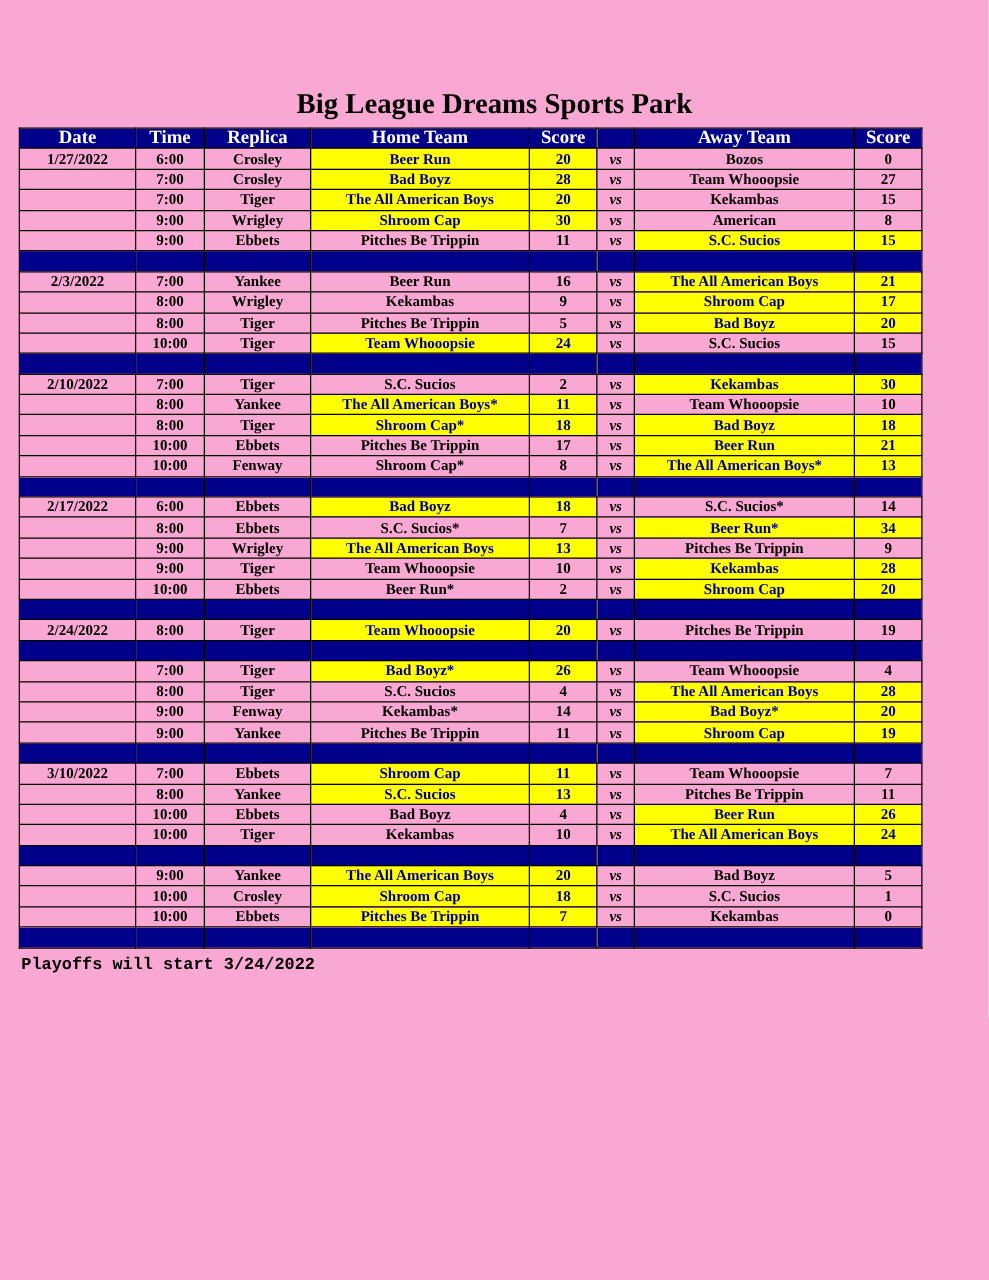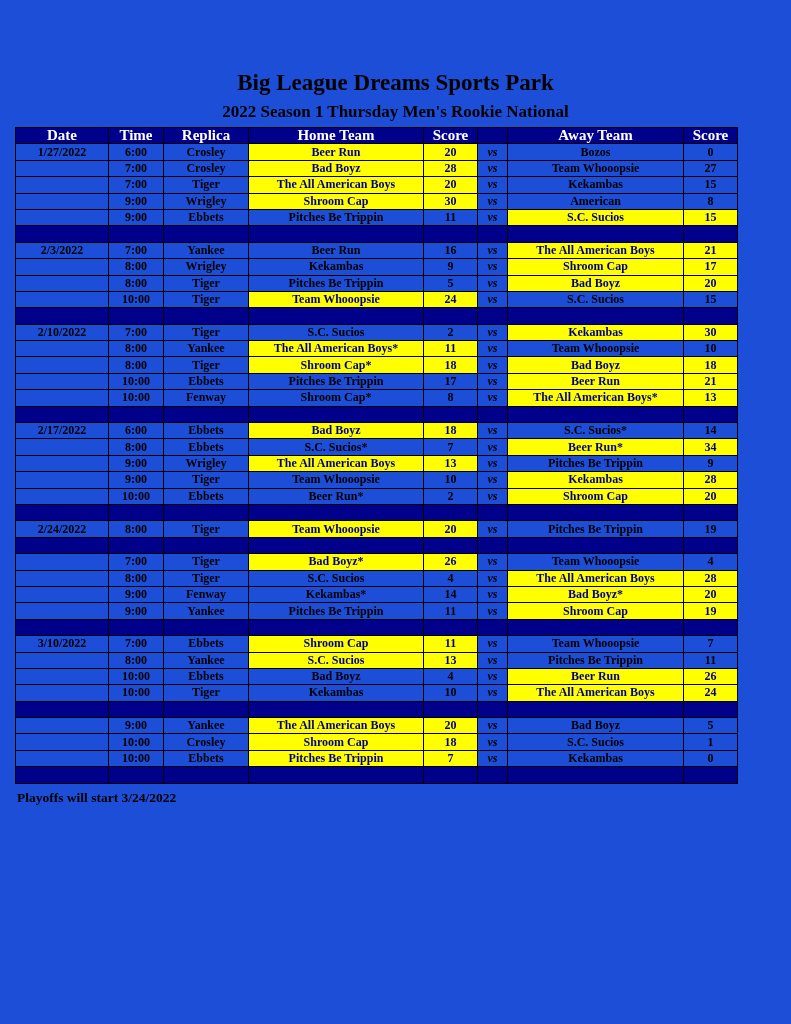--- a/index.html
+++ b/index.html
@@ -8,21 +8,21 @@
     background: #ffffff;
     width: 791px;
     font-family: "Liberation Serif", serif;
     color: #000;
   }
   .page {
     width: 791px;
     height: 1024px;
     position: relative;
     overflow: hidden;
-    background: #1d4ed8;
+    background: #f9a8d4;
   }
   .title {
     margin: 0;
     padding-top: 70px;
     text-align: center;
     font-size: 23px;
     line-height: 26px;
     font-weight: bold;
   }
   .subtitle {
@@ -72,28 +72,28 @@
     font-style: italic;
   }
   tr.sep td {
     background: var(--navy);
   }
   .footer {
     margin: 6px 0 0 17px;
     font-size: 13.5px;
     font-weight: bold;
     text-align: left;
+    font-family: Liberation Mono, monospace;
   }
 </style>
 </head>
 <body>
 
 <div class="page">
   <h1 class="title">Big League Dreams Sports Park</h1>
-  <h2 class="subtitle">2022 Season 1 Thursday Men's Rookie National</h2>
 
   <table class="schedule">
     <colgroup>
       <col style="width:93px">
       <col style="width:55px">
       <col style="width:85px">
       <col style="width:175px">
       <col style="width:54px">
       <col style="width:30px">
       <col style="width:176px">

